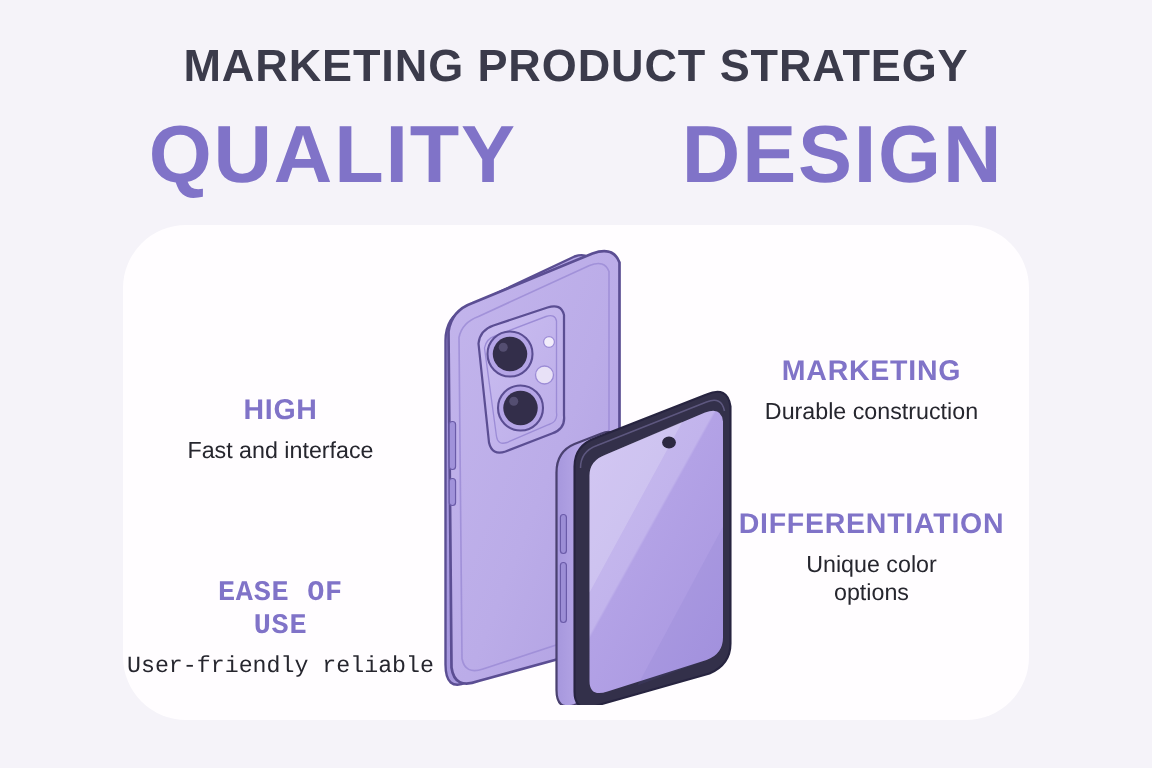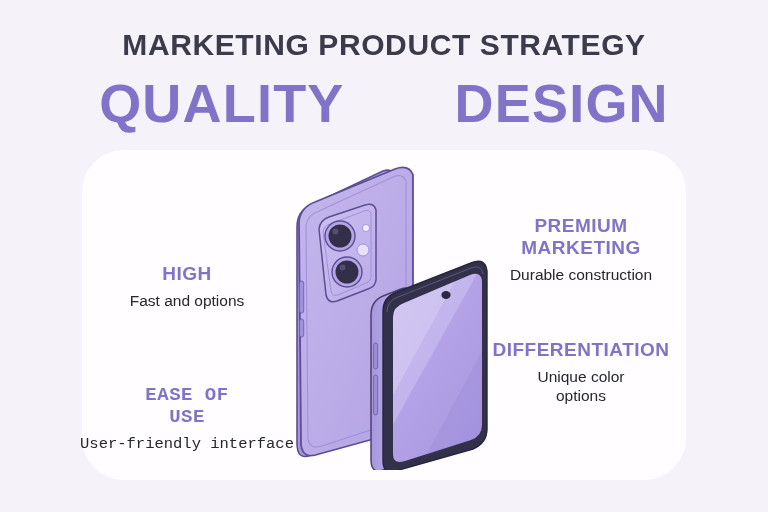--- a/index.html
+++ b/index.html
@@ -110,34 +110,34 @@
     <div class="subhead">QUALITY</div>
     <div class="subhead">DESIGN</div>
   </div>
 
   <div class="card"></div>
 
   <div class="feature feat-left" id="feature-0">
     <div class="f-title">
       <span>HIGH</span><br>
     </div>
-    <div class="f-desc">Fast and options</div>
+    <div class="f-desc">Fast and interface</div>
   </div>
 
   <div class="feature feat-left" id="feature-1">
     <div class="f-title">
       <span>EASE OF</span><br>
       <span>USE</span>
     </div>
-    <div class="f-desc">User-friendly interface</div>
+    <div class="f-desc">User-friendly reliable</div>
   </div>
 
   <div class="feature feat-right" id="feature-2">
     <div class="f-title">
-      <span>PREMIUM</span><br>
+      <br>
       <span>MARKETING</span>
     </div>
     <div class="f-desc">Durable construction</div>
   </div>
 
   <div class="feature feat-right" id="feature-3">
     <div class="f-title">
       <span>DIFFERENTIATION</span>
     </div>
     <div class="f-desc">

